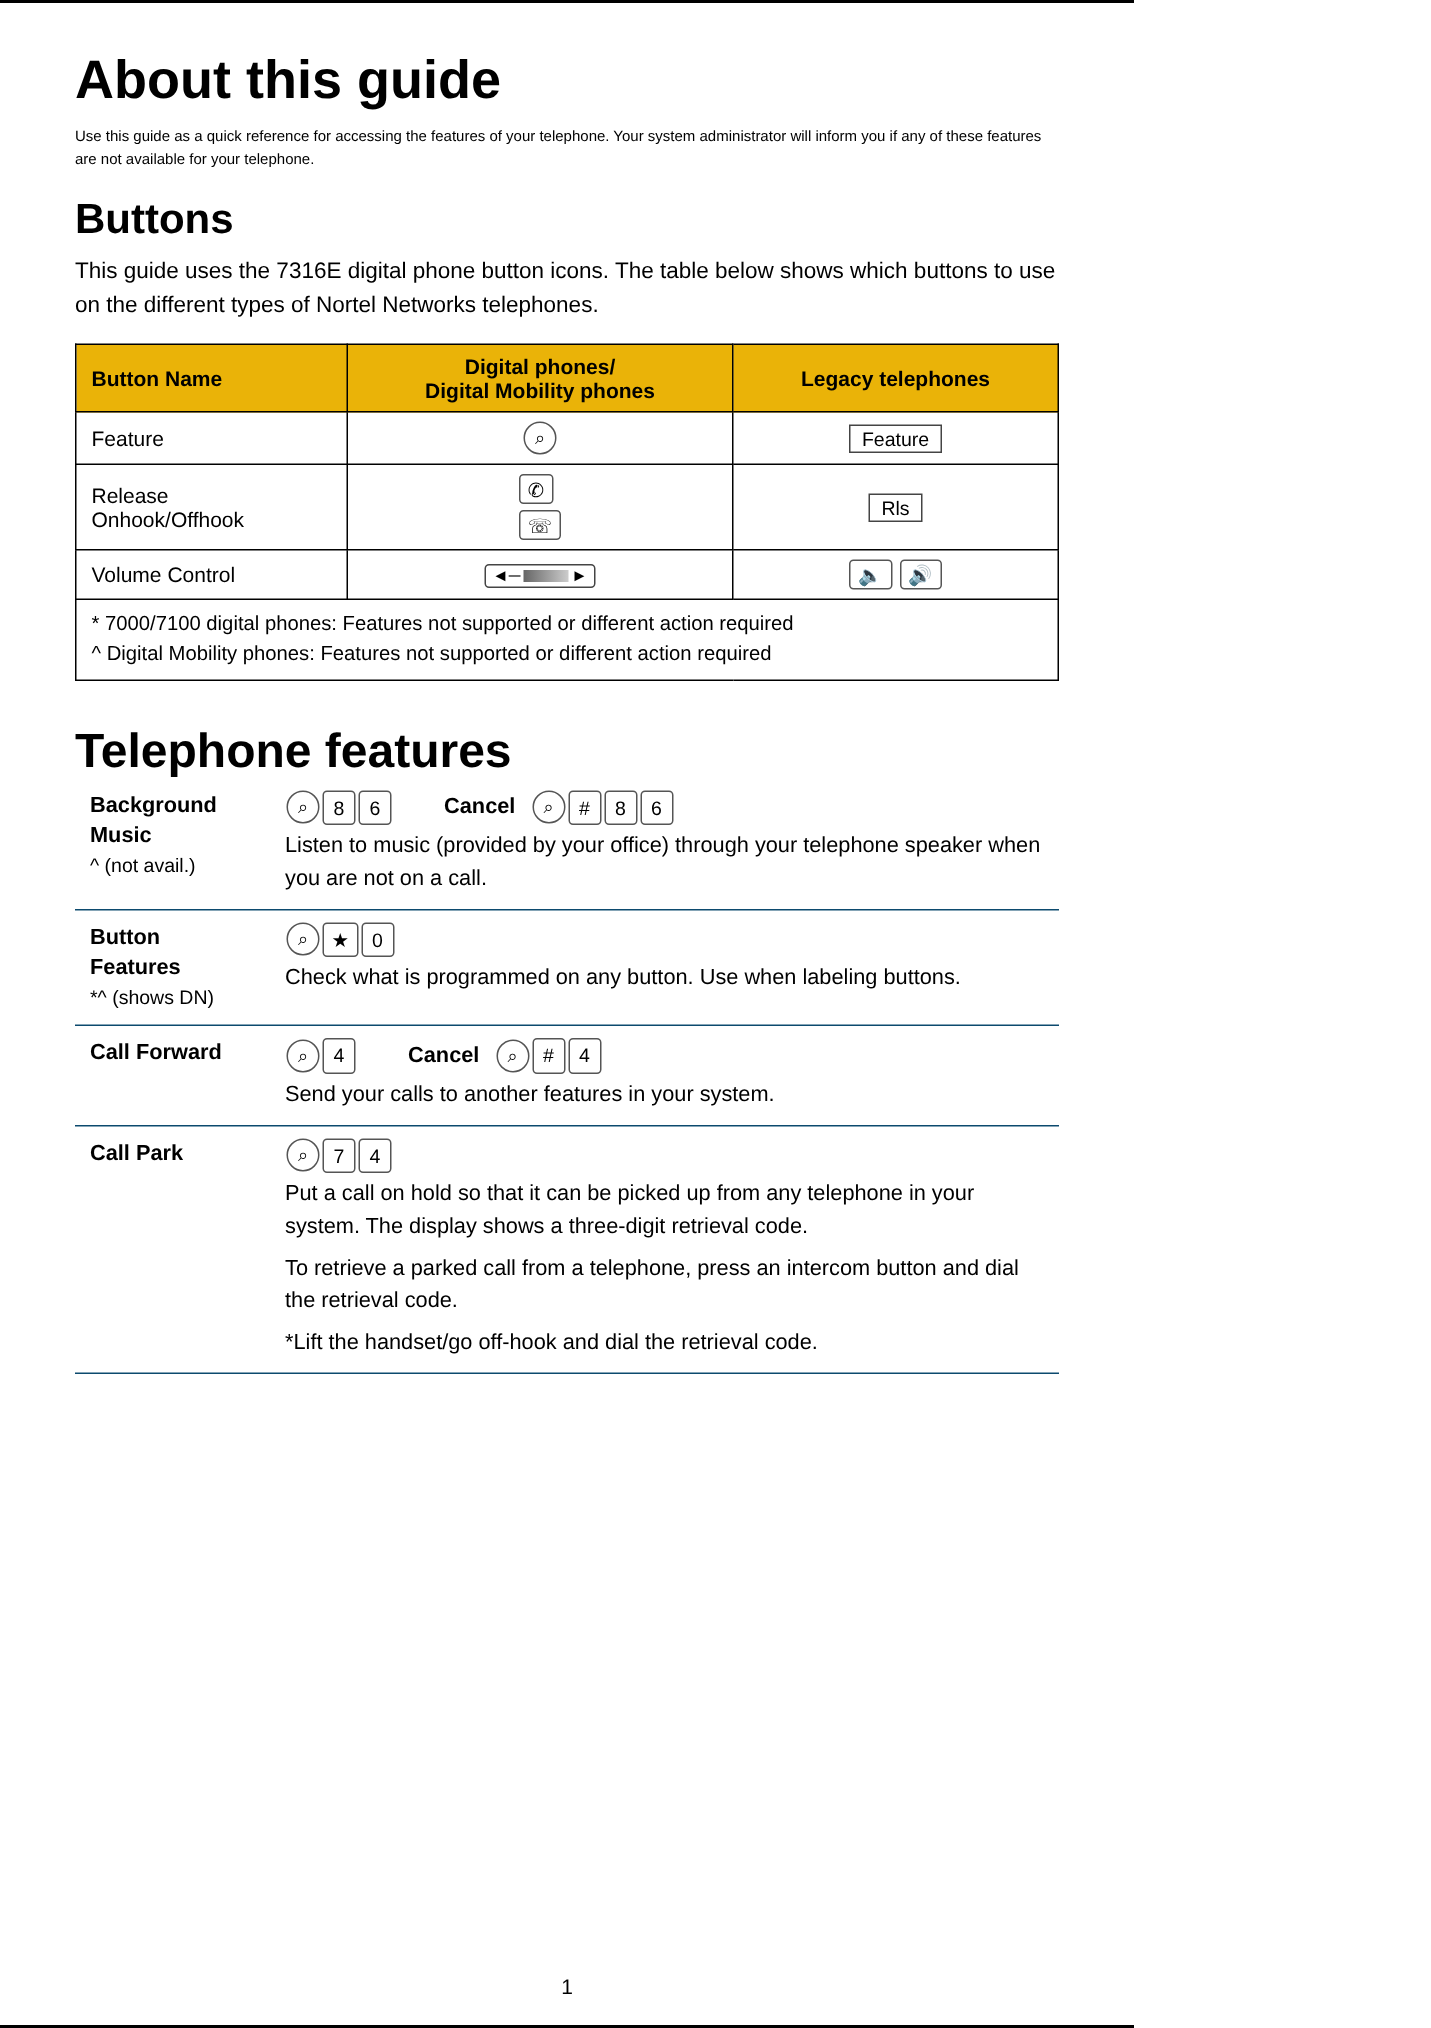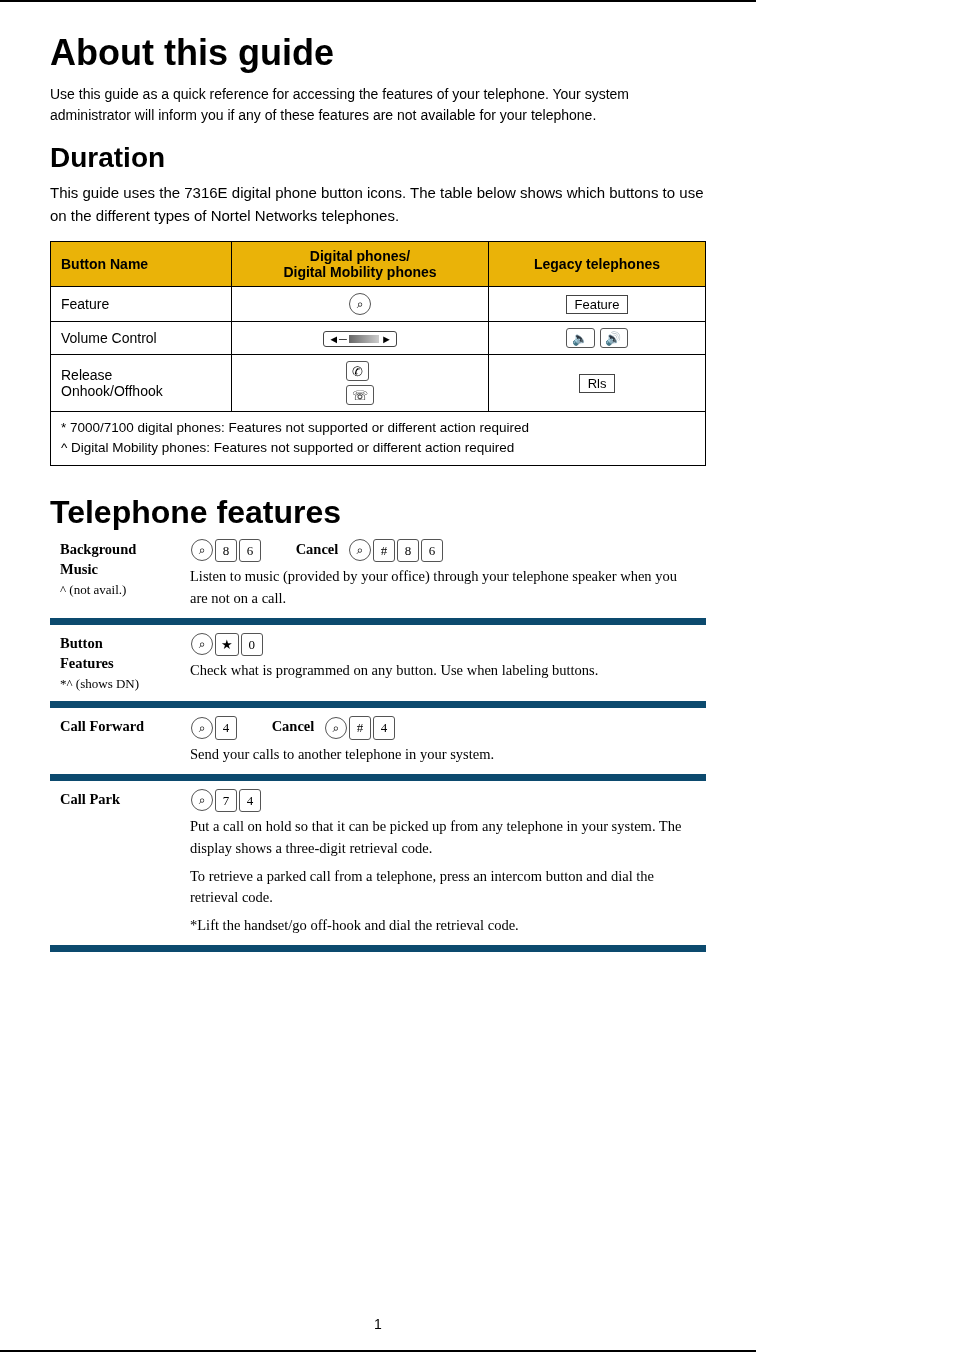--- a/index.html
+++ b/index.html
@@ -19,21 +19,21 @@
       position: relative;
       border-top: 2px solid #000;
       border-bottom: 2px solid #000;
     }
     h1.guide-title {
       font-size: 36px;
       font-weight: bold;
       margin-bottom: 10px;
     }
     .intro-text {
-      font-size: 14px;
+      font-size: 10px;
       line-height: 1.5;
       margin-bottom: 16px;
     }
     h2.section-heading {
       font-size: 28px;
       font-weight: bold;
       margin-bottom: 8px;
     }
     .buttons-intro {
       font-size: 15px;
@@ -110,22 +110,21 @@
     .features-table {
       width: 100%;
       border-collapse: collapse;
       font-size: 14.5px;
     }
     .features-table td {
       padding: 8px 10px;
       vertical-align: top;
     }
     .features-table tr {
-      border-bottom: 7px solid #0c4a6e;
-      font-family: Liberation Serif, serif;
+      border-bottom: 1px solid #0c4a6e;
     }
     .features-table tr:first-child {
       border-top: none;
     }
     .feat-name {
       font-weight: bold;
       width: 130px;
       min-width: 130px;
       vertical-align: top;
       line-height: 1.4;
@@ -186,21 +185,21 @@
     }
   </style>
 </head>
 <body>
 
 <div class="page">
 
   <h1 class="guide-title">About this guide</h1>
   <p class="intro-text">Use this guide as a quick reference for accessing the features of your telephone. Your system administrator will inform you if any of these features are not available for your telephone.</p>
 
-  <h2 class="section-heading">Duration</h2>
+  <h2 class="section-heading">Buttons</h2>
   <p class="buttons-intro">This guide uses the 7316E digital phone button icons. The table below shows which buttons to use on the different types of Nortel Networks telephones.</p>
 
   <table class="button-table">
     <thead>
       <tr>
         <th>Button Name</th>
         <th>Digital phones/<br>Digital Mobility phones</th>
         <th>Legacy telephones</th>
       </tr>
     </thead>
@@ -209,51 +208,51 @@
       <tr>
         <td>Feature</td>
         <td>
           <span class="sq feature-btn" style="border-radius:50%;font-size:12px;">⌕</span>
         </td>
         <td>
           <span class="btn-plain">Feature</span>
         </td>
       </tr>
 
+
+      <tr>
+        <td>Release<br>Onhook/Offhook</td>
+        <td>
+          <span class="icon-seq" style="flex-direction:column;align-items:flex-start;gap:4px;">
+            <span class="sq" style="font-size:13px;">✆</span>
+            <span class="sq" style="font-size:13px;">☏</span>
+          </span>
+        </td>
+        <td>
+          <span class="btn-plain">Rls</span>
+        </td>
+      </tr>
 
       <tr>
         <td>Volume Control</td>
         <td>
           <span class="vol-slider">
             <span>◄─</span>
             <span style="display:inline-block;width:30px;height:8px;background:linear-gradient(to right,#666,#ccc);vertical-align:middle;margin:0 2px;"></span>
             <span>►</span>
           </span>
         </td>
         <td>
           <span class="icon-seq">
             <span class="sq">🔈</span>
             <span class="sq" style="margin-left:4px;">🔊</span>
           </span>
         </td>
       </tr>
 
-      <tr>
-        <td>Release<br>Onhook/Offhook</td>
-        <td>
-          <span class="icon-seq" style="flex-direction:column;align-items:flex-start;gap:4px;">
-            <span class="sq" style="font-size:13px;">✆</span>
-            <span class="sq" style="font-size:13px;">☏</span>
-          </span>
-        </td>
-        <td>
-          <span class="btn-plain">Rls</span>
-        </td>
-      </tr>
-
       <tr class="footnote-row">
         <td colspan="3">
           <div>* 7000/7100 digital phones: Features not supported or different action required</div>
           <div>^ Digital Mobility phones: Features not supported or different action required</div>
         </td>
       </tr>
     </tbody>
   </table>
 
   <h2 class="tel-features">Telephone features</h2>
@@ -311,21 +310,21 @@
               <span class="sq feature-btn" style="border-radius:50%;">⌕</span>
               <span class="sq">4</span>
             </span>
             <span class="cancel-label">Cancel</span>
             <span class="icon-seq" style="margin-left:6px;">
               <span class="sq feature-btn" style="border-radius:50%;">⌕</span>
               <span class="sq">#</span>
               <span class="sq">4</span>
             </span>
           </div>
-          <div class="feat-desc">Send your calls to another telephone in your system.</div>
+          <div class="feat-desc">Send your calls to another features in your system.</div>
         </td>
       </tr>
 
       <tr>
         <td class="feat-name">
           <strong>Call Park</strong>
         </td>
         <td class="feat-content">
           <div class="feat-code-line">
             <span class="icon-seq">

